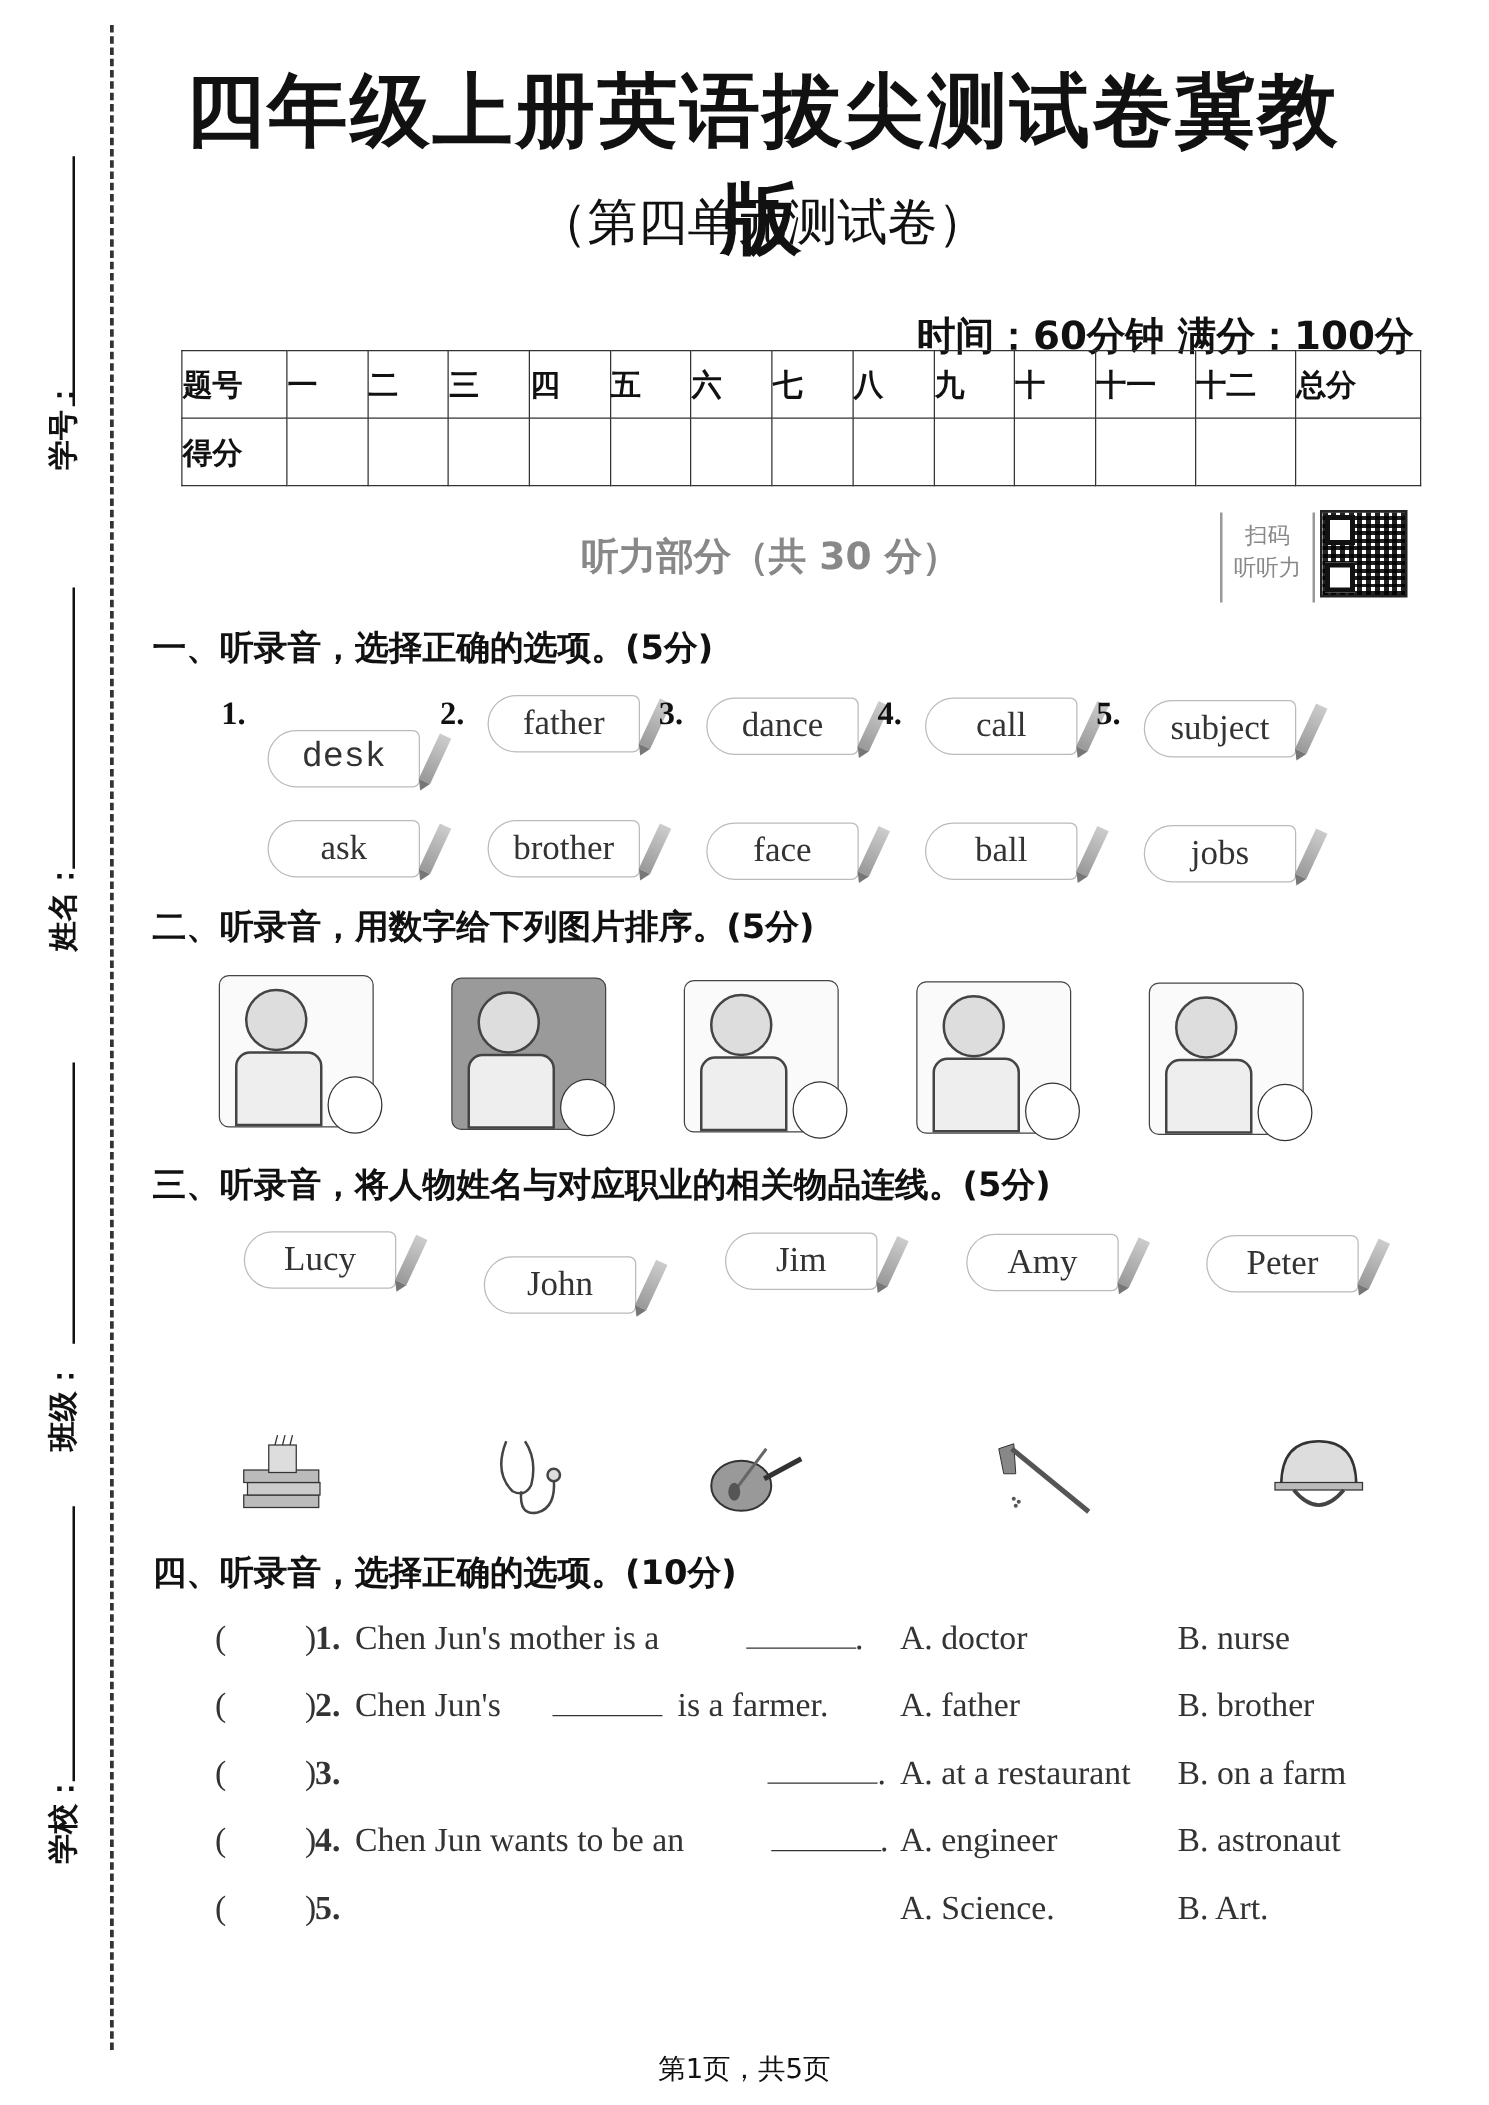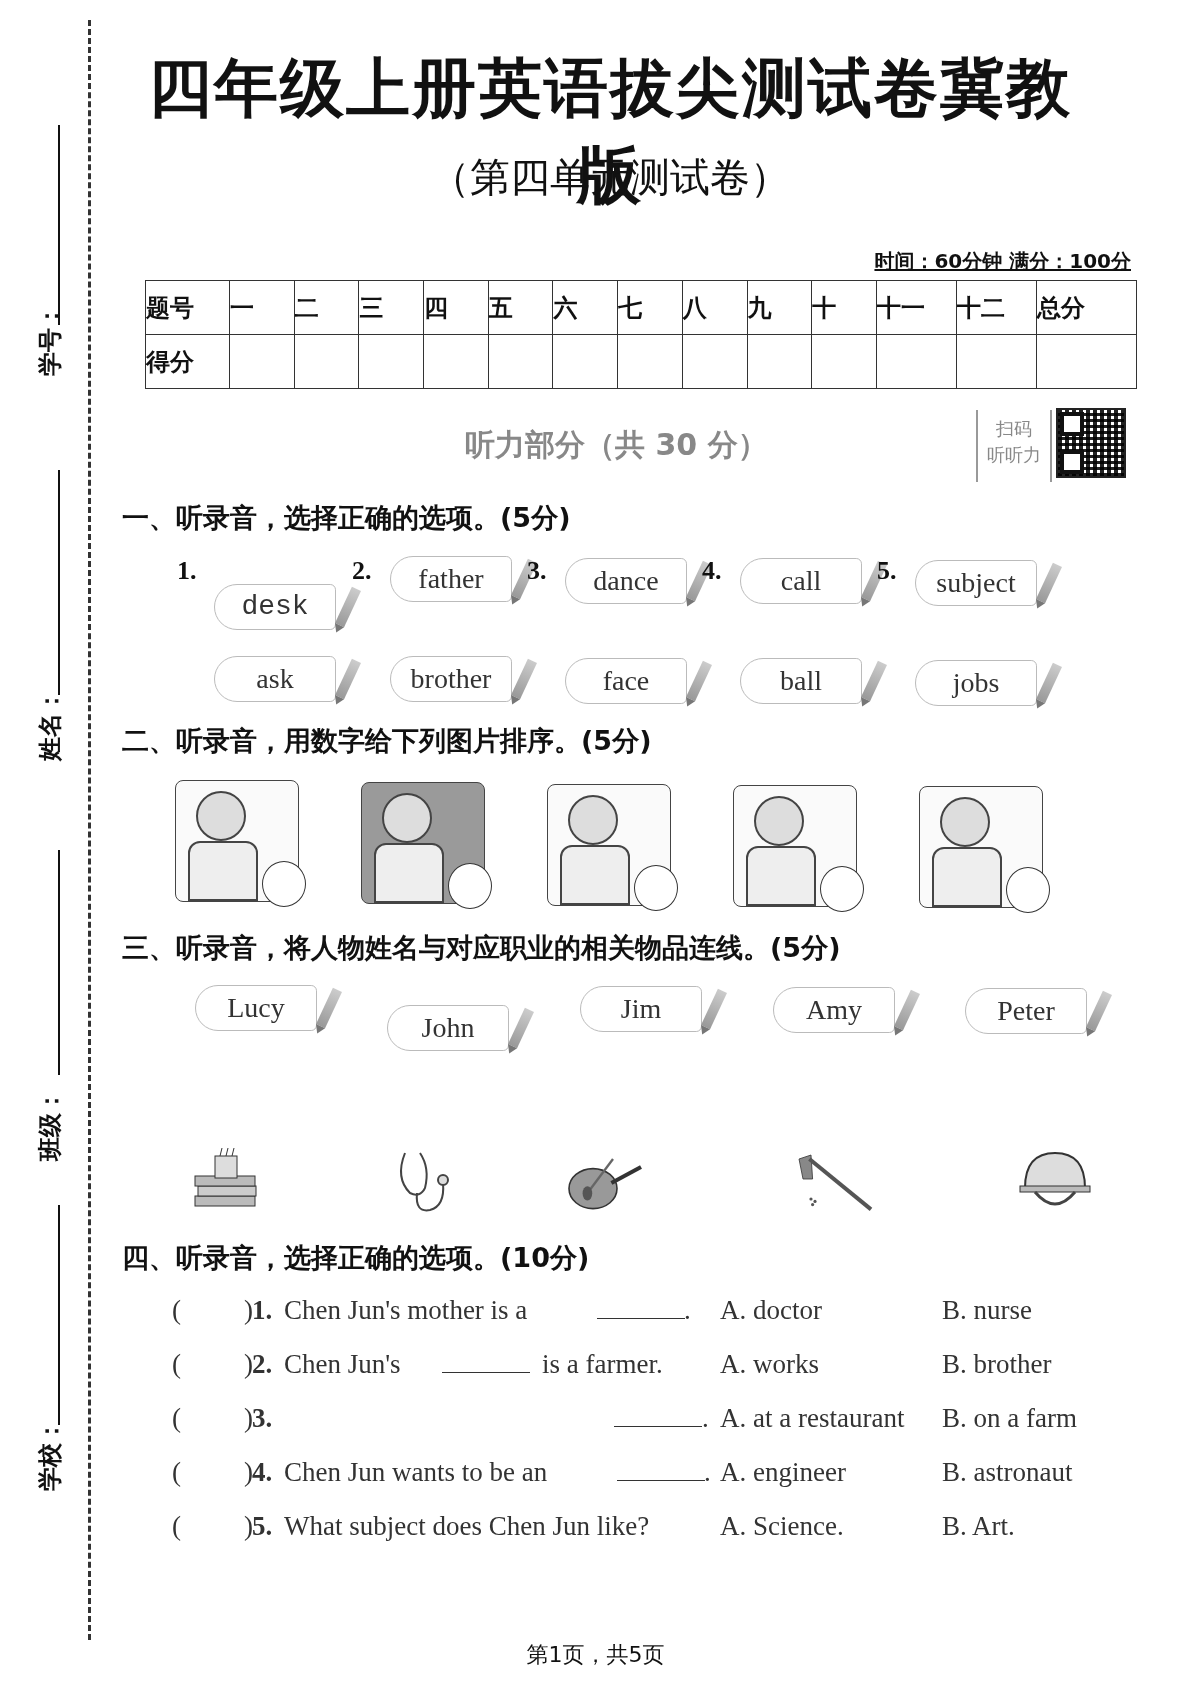--- a/index.html
+++ b/index.html
@@ -6,21 +6,21 @@
   html, body { width: 1191px; height: 1684px; background: #ffffff; overflow: hidden; }
   body { position: relative; font-family: "DejaVu Sans", sans-serif; color: #111; }
 
   
   .margin-dash { position: absolute; left: 88px; top: 20px; height: 1620px; width: 0; border-left: 3px dashed #333; }
   .margin-line { position: absolute; left: 58px; width: 2px; background: #111; }
   .margin-label { position: absolute; left: 30px; width: 40px; font-size: 24px; font-weight: bold; transform: rotate(-90deg); transform-origin: center; text-align: center; white-space: nowrap; }
 
   .title { position: absolute; left: 130px; top: 45px; width: 960px; text-align: center; font-size: 64px; font-weight: bold; letter-spacing: 2px; font-family: "DejaVu Sans", sans-serif; }
   .subtitle { position: absolute; left: 130px; top: 150px; width: 960px; text-align: center; font-size: 40px; font-weight: normal; }
-  .meta { position: absolute; right: 60px; top: 248px; font-size: 20px; font-weight: bold; text-decoration: underline; }
+  .meta { position: absolute; right: 60px; top: 248px; font-size: 31px; font-weight: bold; }
 
   table.score { position: absolute; left: 145px; top: 280px; width: 992px; border-collapse: collapse; }
   table.score td { border: 1.5px solid #333; height: 54px; text-align: left; font-size: 24px; font-weight: bold; }
   table.score td.rowhead { width: 84px; }
 
   .listening { position: absolute; left: 465px; top: 425px; font-size: 30px; font-weight: bold; color: #888; }
   .qr-label { position: absolute; left: 976px; top: 410px; width: 76px; height: 72px; border-left: 2px solid #999; border-right: 2px solid #999; font-family: "DejaVu Serif", serif; color: #888; font-size: 18px; text-align: center; line-height: 26px; padding-top: 6px; }
   .qr { position: absolute; left: 1056px; top: 408px; width: 70px; height: 70px; background:
      repeating-linear-gradient(90deg, #222 0 4px, #fff 4px 7px),
      repeating-linear-gradient(0deg, #222 0 3px, #fff 3px 6px); background-blend-mode: multiply; border: 2px solid #222; }
@@ -218,21 +218,21 @@
   <span style="left:770px">B. nurse</span>
 </div>
 
 <div class="mc-row" style="top:1349px;">
   <span style="left:0">(</span>
   <span style="left:72px">)</span>
   <b style="position:absolute;left:80px;top:0">2.</b>
   <span style="left:112px">Chen Jun's</span>
   <span style="left:270px"><i class="blank"></i></span>
   <span style="left:370px">is a farmer.</span>
-  <span style="left:548px">A. works</span>
+  <span style="left:548px">A. father</span>
   <span style="left:770px">B. brother</span>
 </div>
 
 <div class="mc-row" style="top:1403px;">
   <span style="left:0">(</span>
   <span style="left:72px">)</span>
   <b style="position:absolute;left:80px;top:0">3.</b>
   <span style="left:442px"><i class="blank"></i></span>
   <span style="left:530px">.</span>
   <span style="left:548px">A. at a restaurant</span>
@@ -247,18 +247,17 @@
   <span style="left:445px"><i class="blank"></i></span>
   <span style="left:532px">.</span>
   <span style="left:548px">A. engineer</span>
   <span style="left:770px">B. astronaut</span>
 </div>
 
 <div class="mc-row" style="top:1511px;">
   <span style="left:0">(</span>
   <span style="left:72px">)</span>
   <b style="position:absolute;left:80px;top:0">5.</b>
-  <span style="left:112px">What subject does Chen Jun like?</span>
   <span style="left:548px">A. Science.</span>
   <span style="left:770px">B. Art.</span>
 </div>
 
 <div class="footer">第1页，共5页</div>
 
 </body></html>

